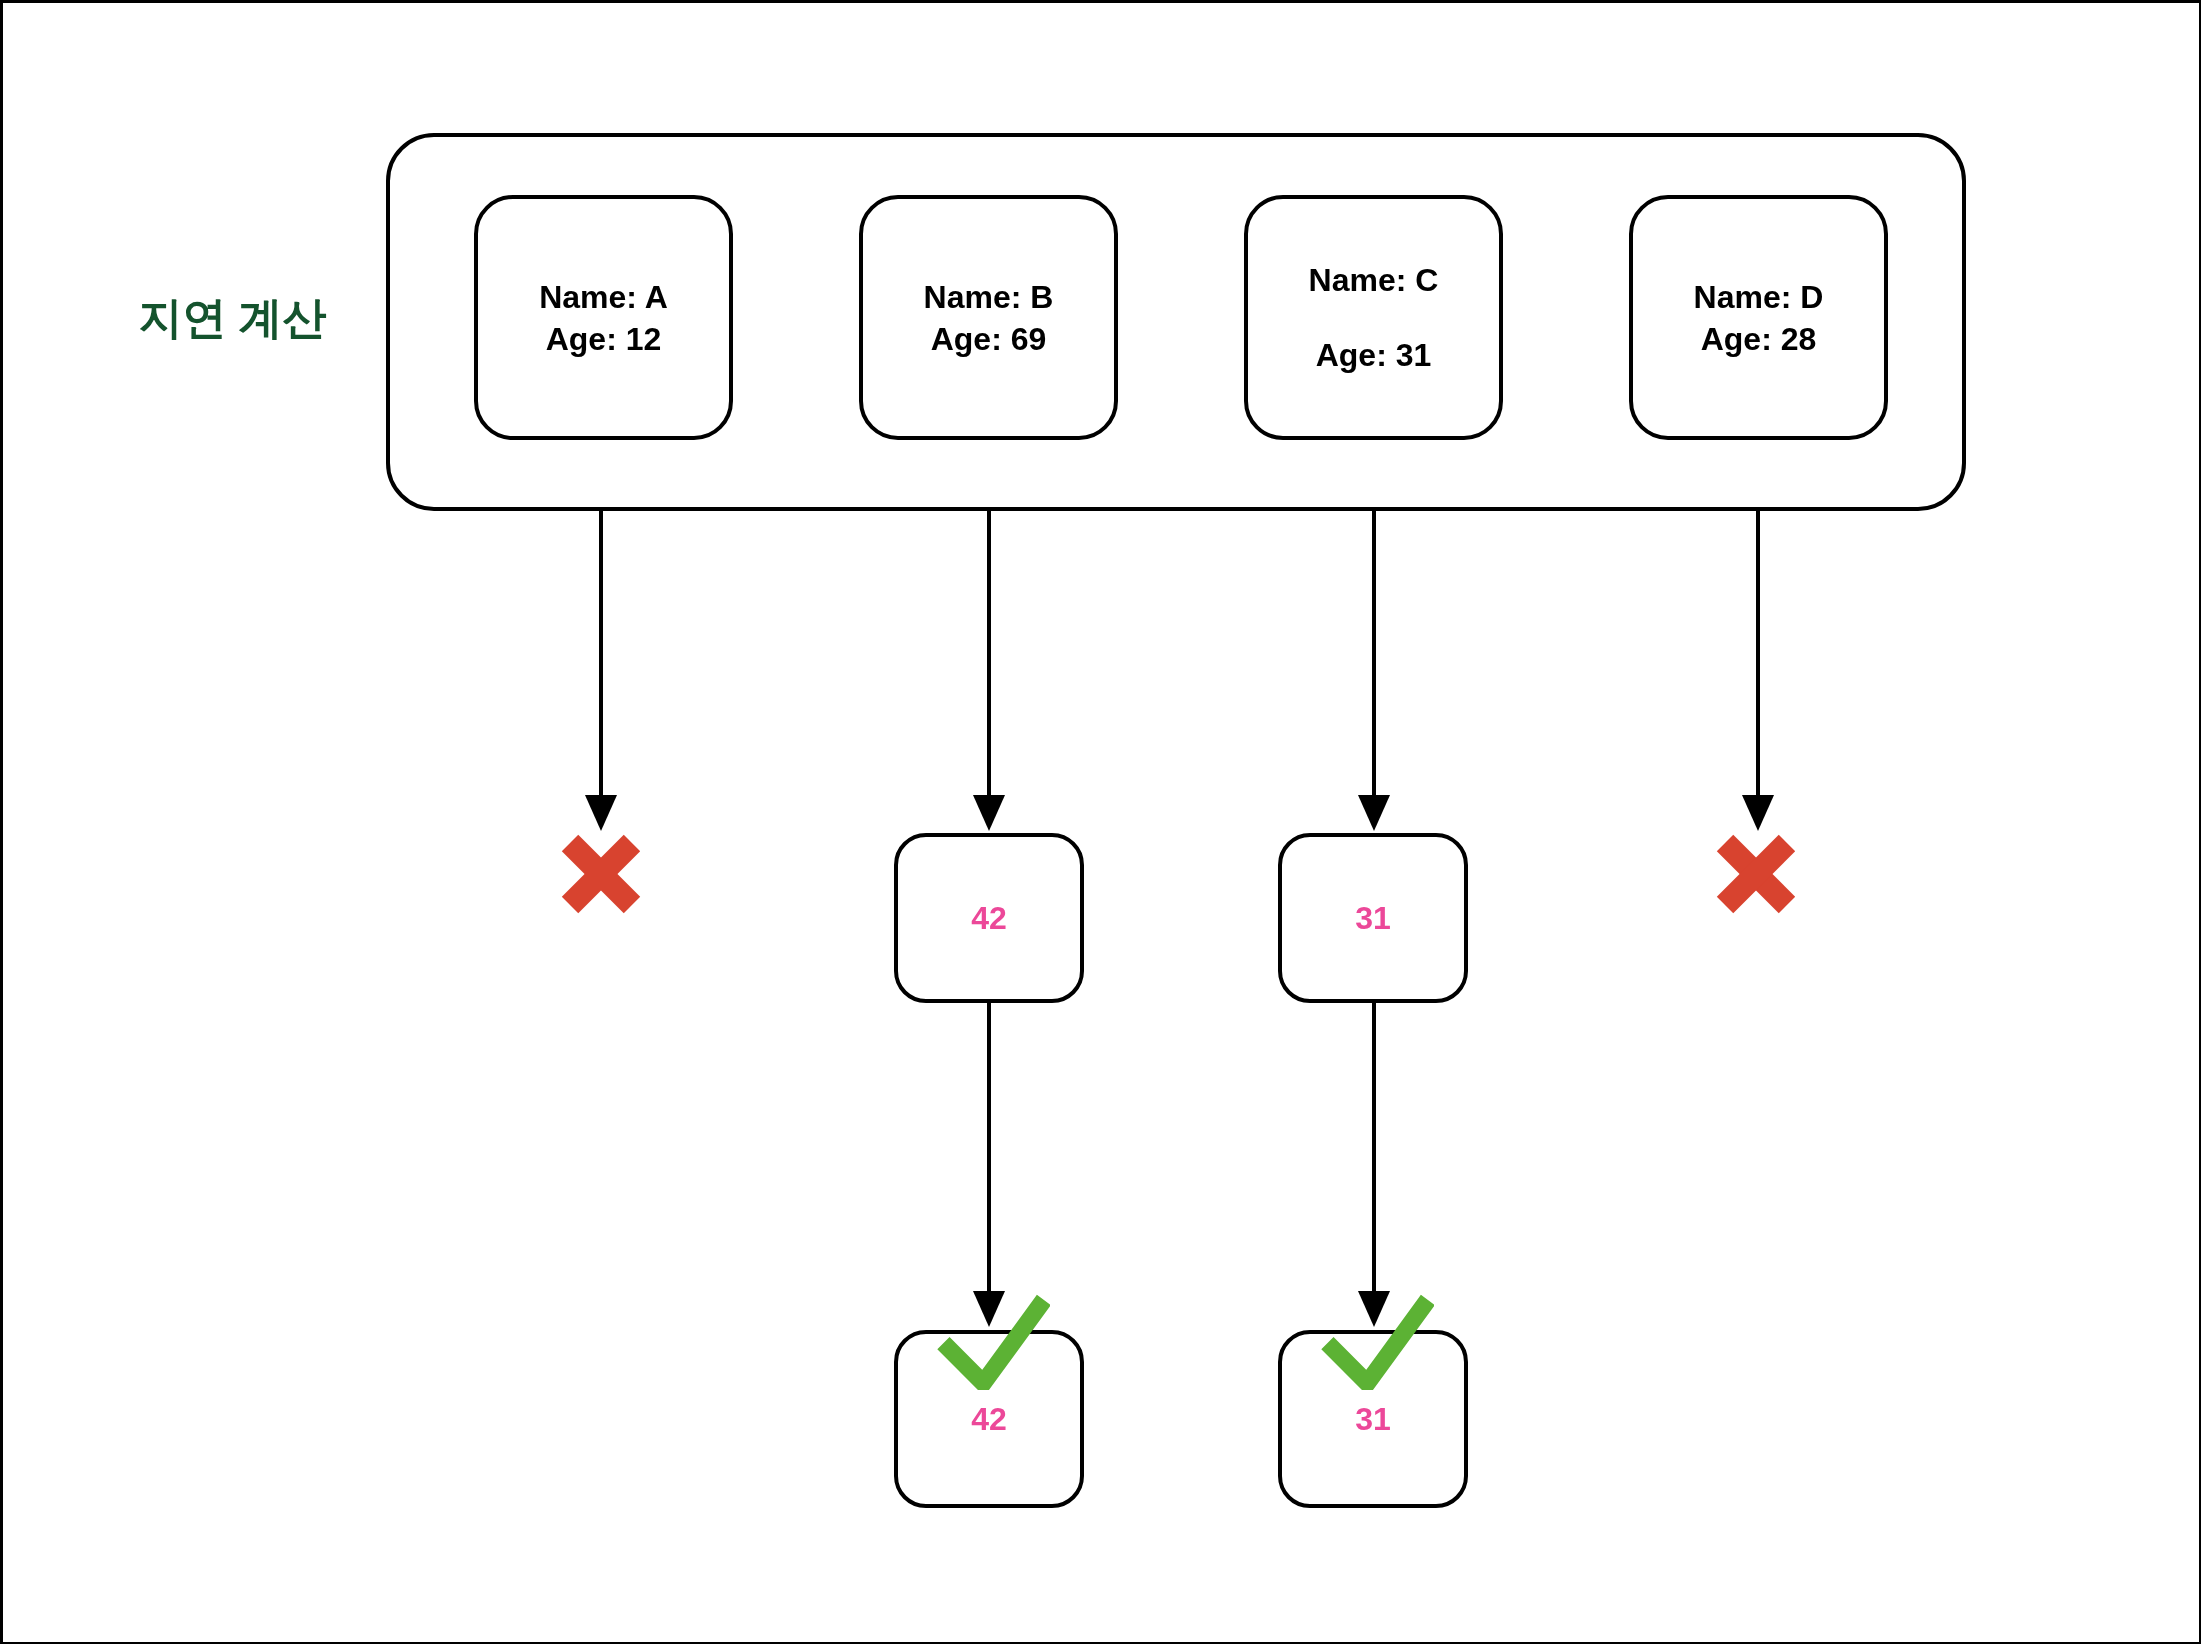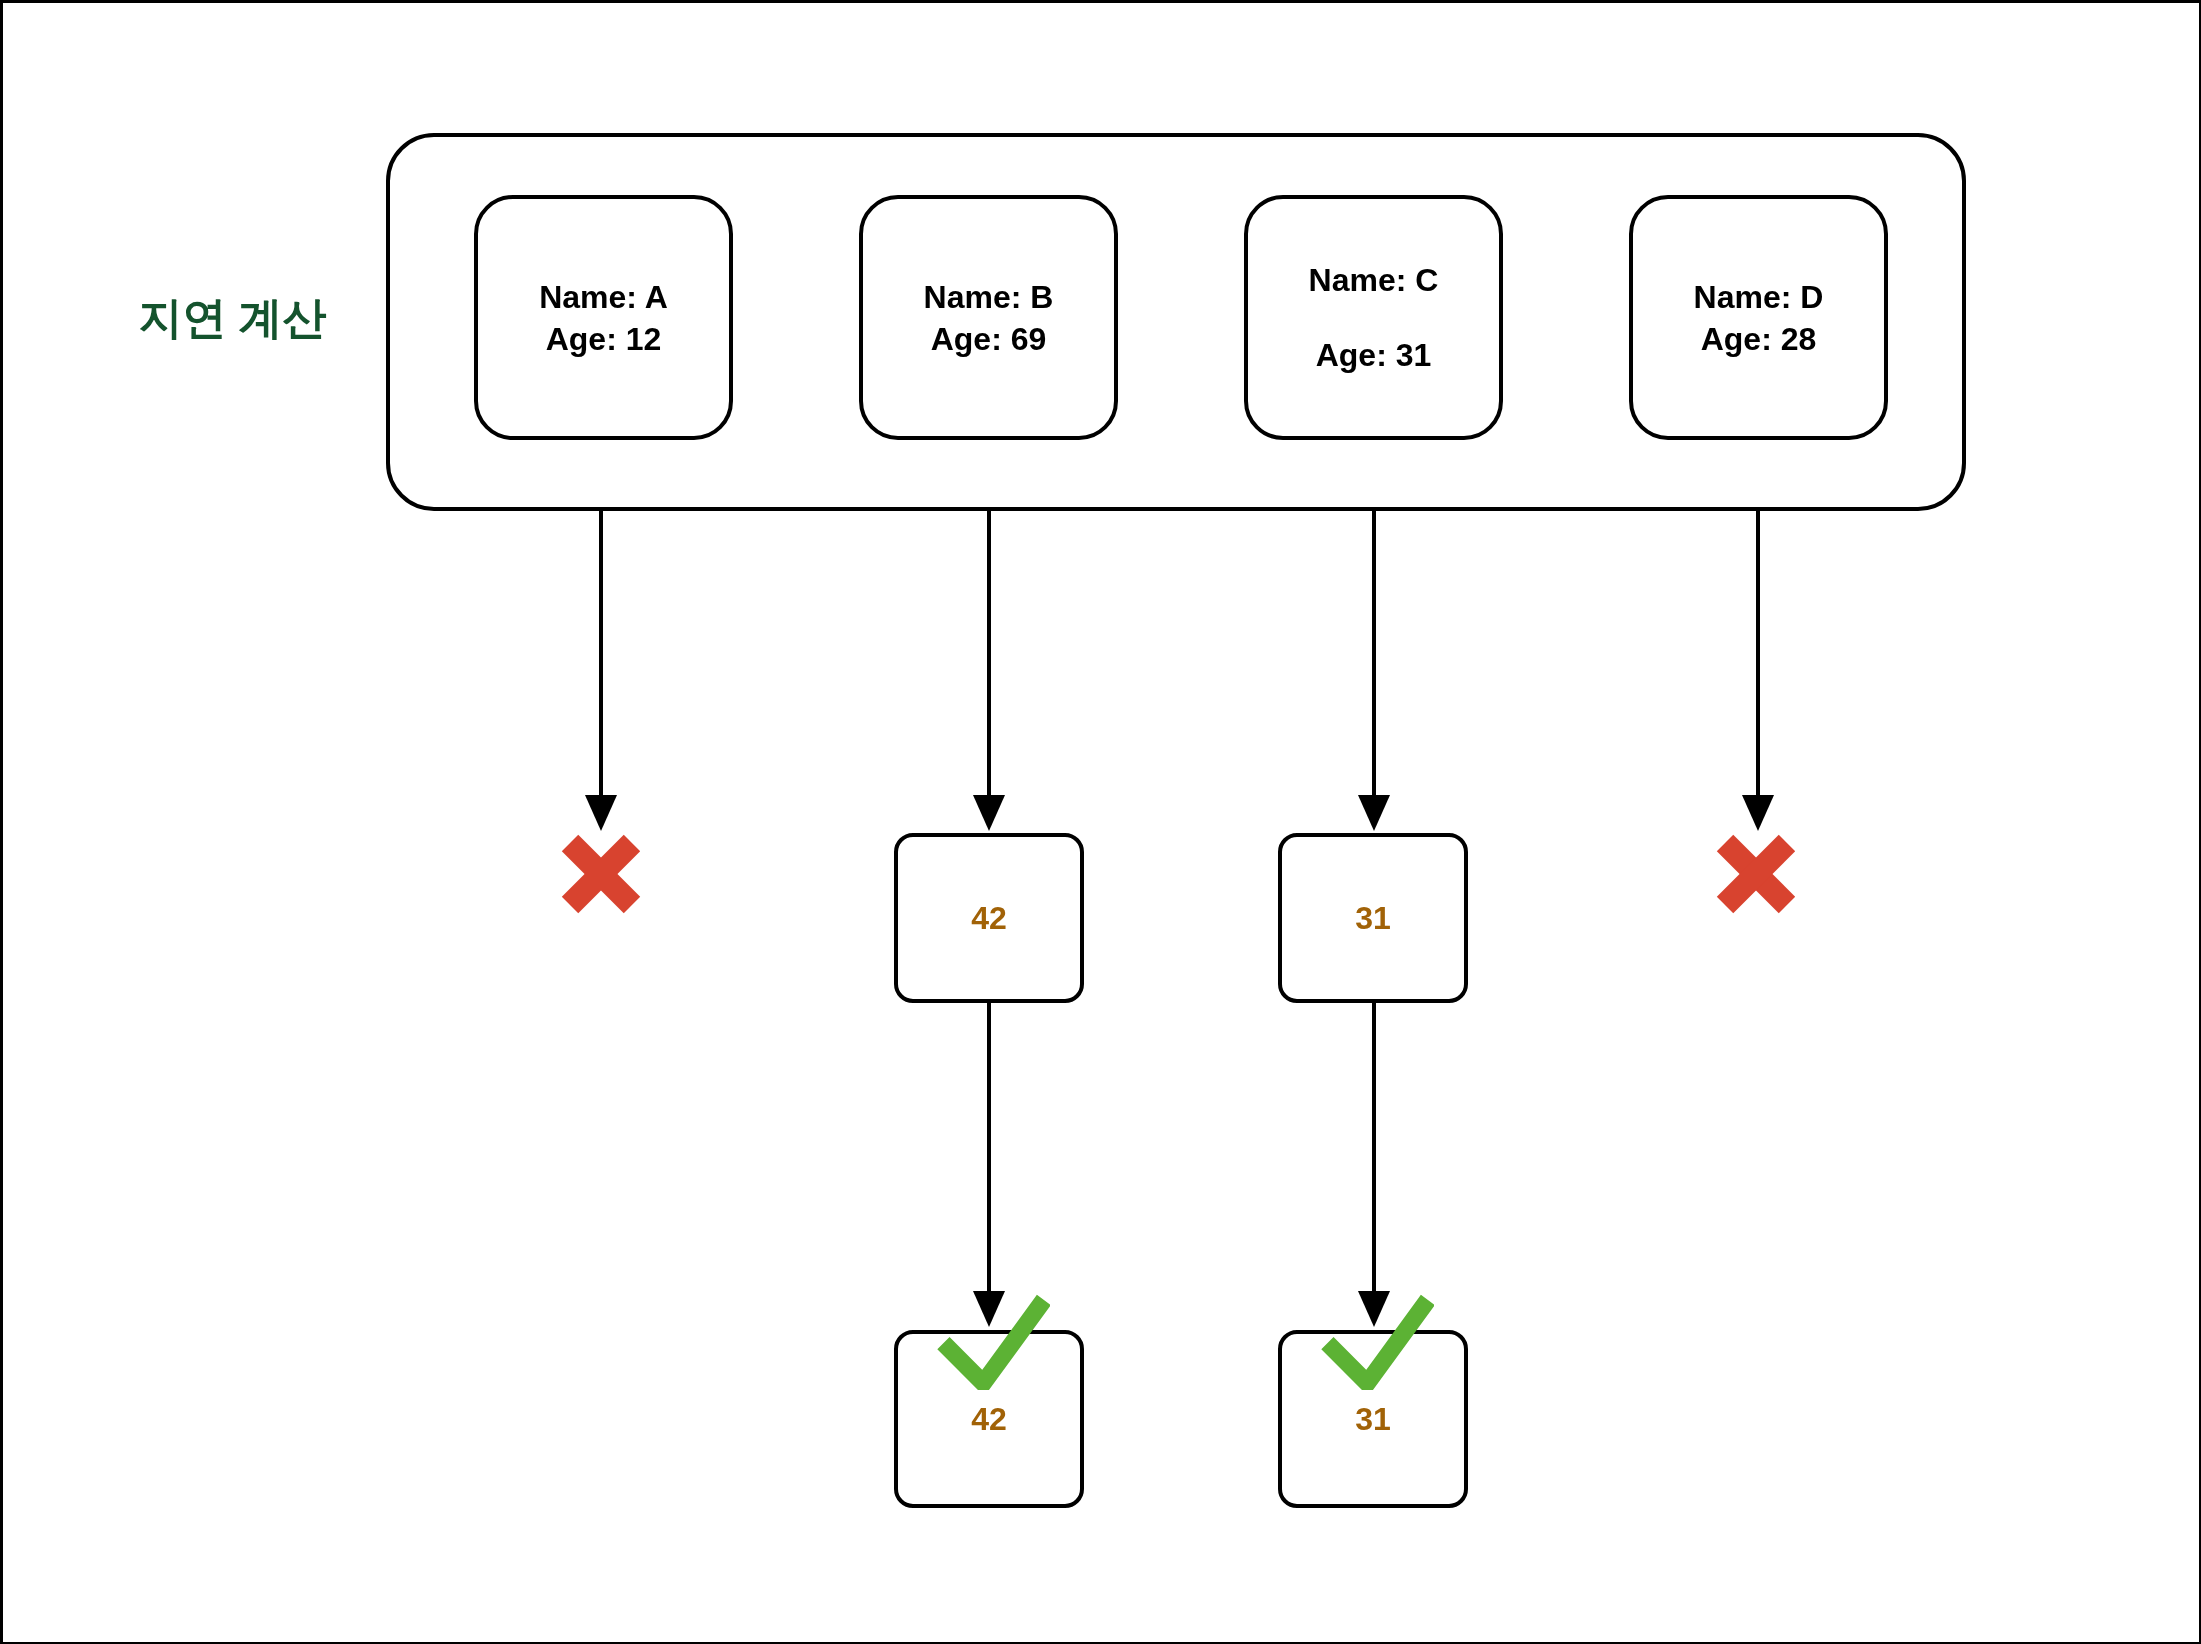--- a/index.html
+++ b/index.html
@@ -88,29 +88,29 @@
 
   .x-icon { position: absolute; top: 828px; width: 86px; height: 86px; }
   .x-col-a { left: 555px; }
   .x-col-d { left: 1710px; }
 
   .value-box {
     position: absolute;
     width: 190px;
     height: 170px;
     border: 4.3px solid #000000;
-    border-radius: 19px;
+    border-radius: 32px;
     background: #ffffff;
     box-sizing: border-box;
     display: flex;
     align-items: center;
     justify-content: center;
     font-size: 32px;
     font-weight: bold;
-    color: #a16207;
+    color: #ec4899;
   }
   .stage1 { top: 830px; }
   .stage2 { top: 1327px; height: 178px; }
   .box-col-b { left: 891px; }
   .box-col-c { left: 1275px; }
 
   .check-icon { position: absolute; top: 1290px; width: 117px; height: 97px; z-index: 5; }
   .check-col-b { left: 930px; }
   .check-col-c { left: 1314px; }
 </style>

